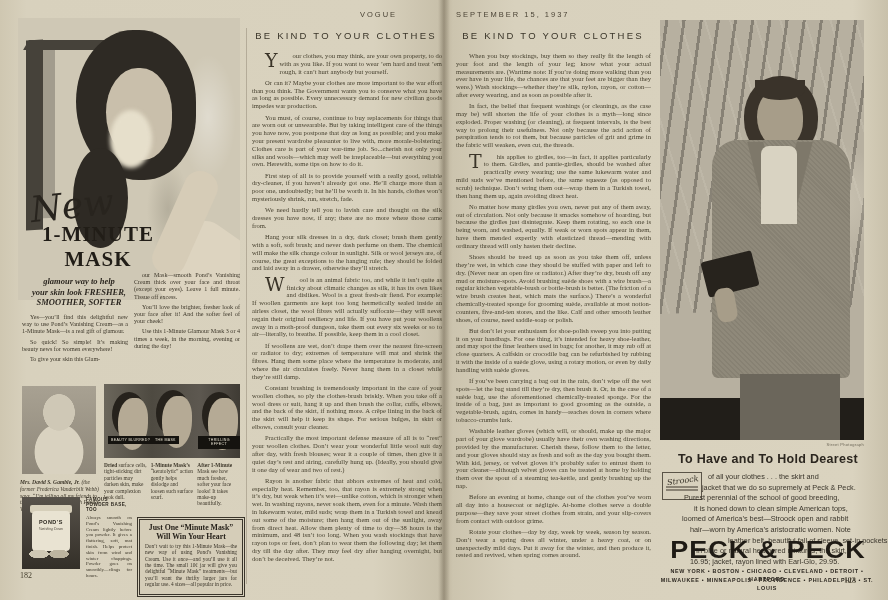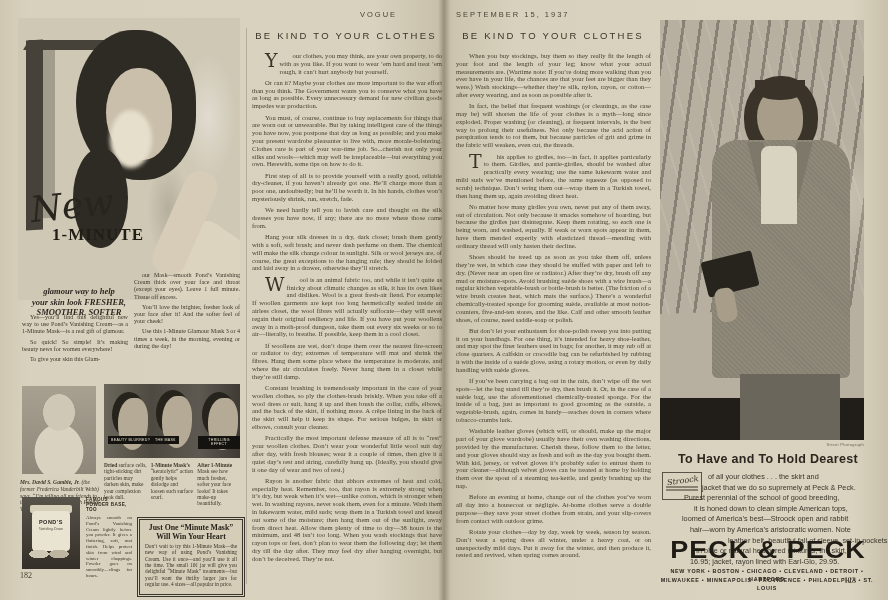--- a/index.html
+++ b/index.html
@@ -27,22 +27,22 @@
   .illus .smoke{position:absolute;left:120px;top:30px;width:100px;height:230px;background:
      radial-gradient(40px 90px at 70% 30%,rgba(255,255,255,.35),rgba(255,255,255,0) 70%),
      radial-gradient(30px 70px at 30% 70%,rgba(120,115,100,.3),rgba(120,115,100,0) 70%);}
   .illus .hair{position:absolute;left:58px;top:12px;width:120px;height:150px;border-radius:50% 50% 45% 55%;background:#2e2a24;}
   .illus .hair2{position:absolute;left:55px;top:130px;width:55px;height:100px;border-radius:50%;background:#2e2a24;}
   .illus .face{position:absolute;left:88px;top:50px;width:66px;height:92px;border-radius:50% 50% 46% 54%;background:#c9bfab;}
   .illus .mask{position:absolute;left:92px;top:92px;width:42px;height:58px;border-radius:50%;background:#e6dfcb;filter:blur(2px);}
   .illus .hand{position:absolute;left:150px;top:150px;width:34px;height:110px;border-radius:16px;background:#d6ccb7;transform:rotate(24deg);}
   .illus .arm{position:absolute;left:150px;top:210px;width:80px;height:90px;border-radius:20px;background:#ddd4c0;transform:rotate(35deg);}
   .ad-script{font-family:"DejaVu Serif",serif;font-style:italic;font-size:36px;color:#28241e;transform:rotate(-6deg);}
-  .ad-title{font-family:"Liberation Serif",serif;font-weight:bold;font-size:17px;letter-spacing:1px;color:#211d17;text-align:center;line-height:25px;}
-  .ad-sub{font-family:"Liberation Serif",serif;font-style:italic;font-weight:bold;font-size:8.5px;line-height:10.5px;color:#2c2720;text-align:center;margin-top:10px;}
+  .ad-title{font-family:"Liberation Serif",serif;font-weight:bold;font-size:21px;letter-spacing:1px;color:#211d17;text-align:center;line-height:25px;}
+  .ad-sub{font-family:"Liberation Serif",serif;font-style:italic;font-weight:bold;font-size:8.5px;line-height:10.5px;color:#2c2720;text-align:center;}
   .ad-col{font-size:6.1px;line-height:7.2px;text-align:justify;color:#3d372a;}
   .ad-col p{margin:0 0 3px 0;text-indent:8px;}
   .photo{background:#b7b0a0;overflow:hidden;}
   .gamble{background:
      radial-gradient(26px 30px at 50% 30%,#cfc8b6 60%,rgba(0,0,0,0) 62%),
      radial-gradient(40px 46px at 50% 75%,#d9d2c0 60%,rgba(0,0,0,0) 62%),
      linear-gradient(180deg,#a8a192,#8f887a);}
   .profiles{background:linear-gradient(90deg,#6b665b,#4e4a41 35%,#5d5850 70%,#3f3b34);}
   .profiles .pface{position:absolute;width:30px;height:52px;border-radius:50% 40% 55% 50%;background:#b5aa95;}
   .profiles .phair{position:absolute;width:34px;height:46px;border-radius:50%;background:#26221c;}
@@ -122,20 +122,21 @@
     <div class="hair"></div>
     <div class="face"></div>
     <div class="mask"></div>
     <div class="hair2"></div>
     <div class="arm"></div>
     <div class="hand"></div>
   </div>
 
   <div class="abs ad-script" style="left:30px;top:183px;width:120px;">New</div>
   <div class="abs ad-title" style="left:18px;top:222px;width:160px;">1-MINUTE</div>
+  <div class="abs ad-title" style="left:18px;top:247px;width:160px;">MASK</div>
 
   <div class="abs ad-sub" style="left:16px;top:276px;width:126px;">
       <div>glamour way to help</div>
       <div>your skin look FRESHER,</div>
       <div>SMOOTHER, SOFTER</div>
     </div>
 
   <div class="abs ad-col" style="left:22px;top:314px;width:106px;height:82px;">
       <p>Yes—you’ll find this delightful new way to use Pond’s Vanishing Cream—as a 1-Minute Mask—is a real gift of glamour.</p>
       <p>So quick! So simple! It’s making beauty news for women everywhere!</p>

